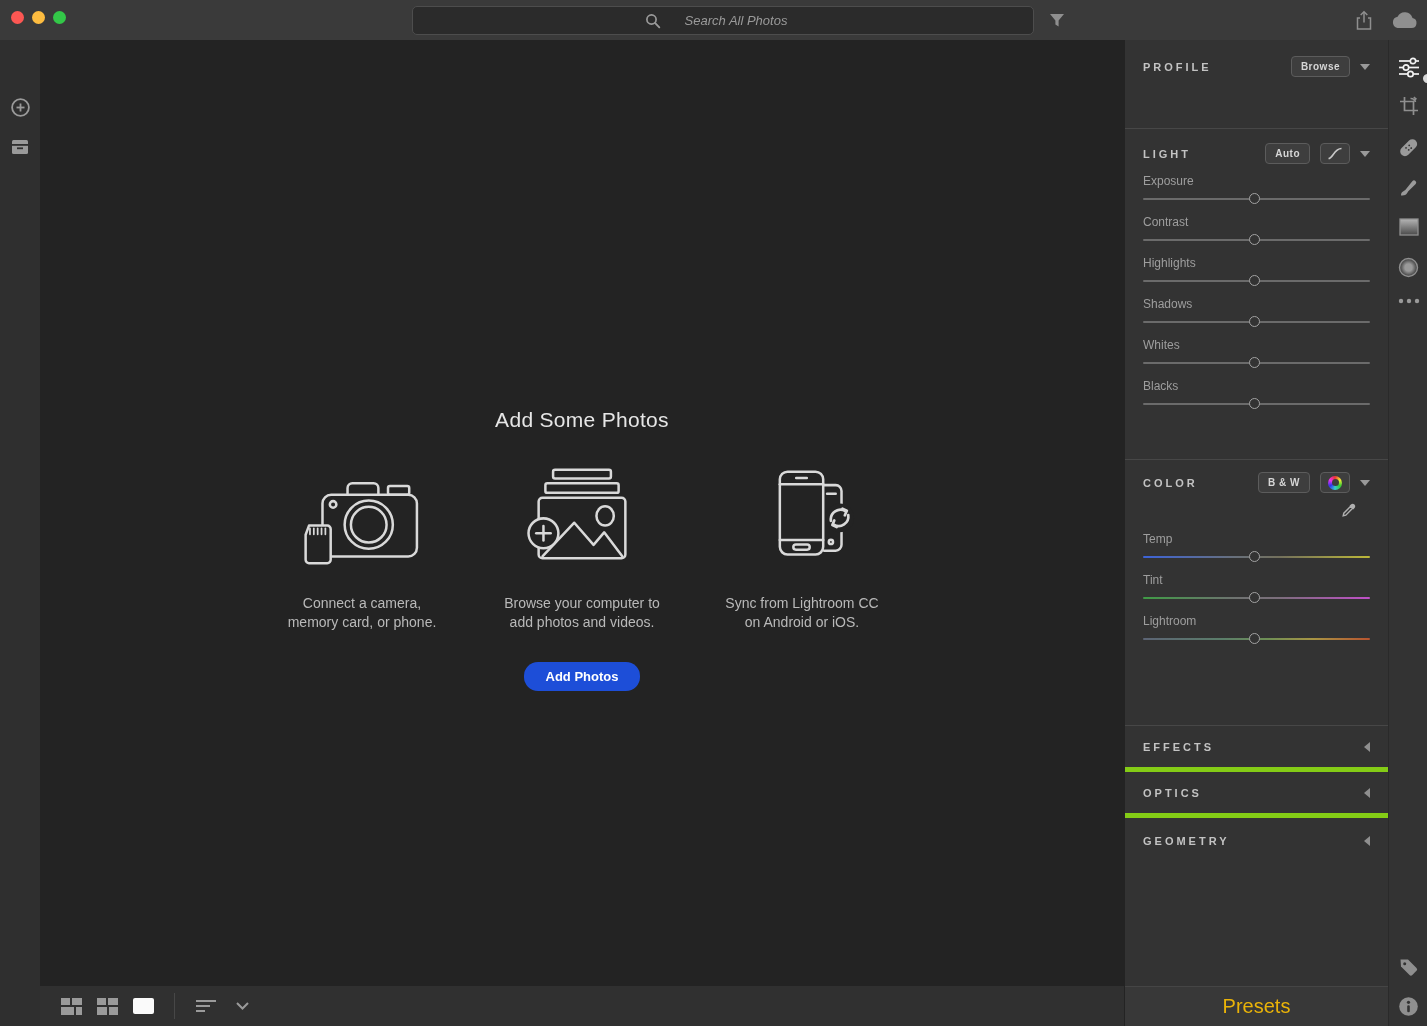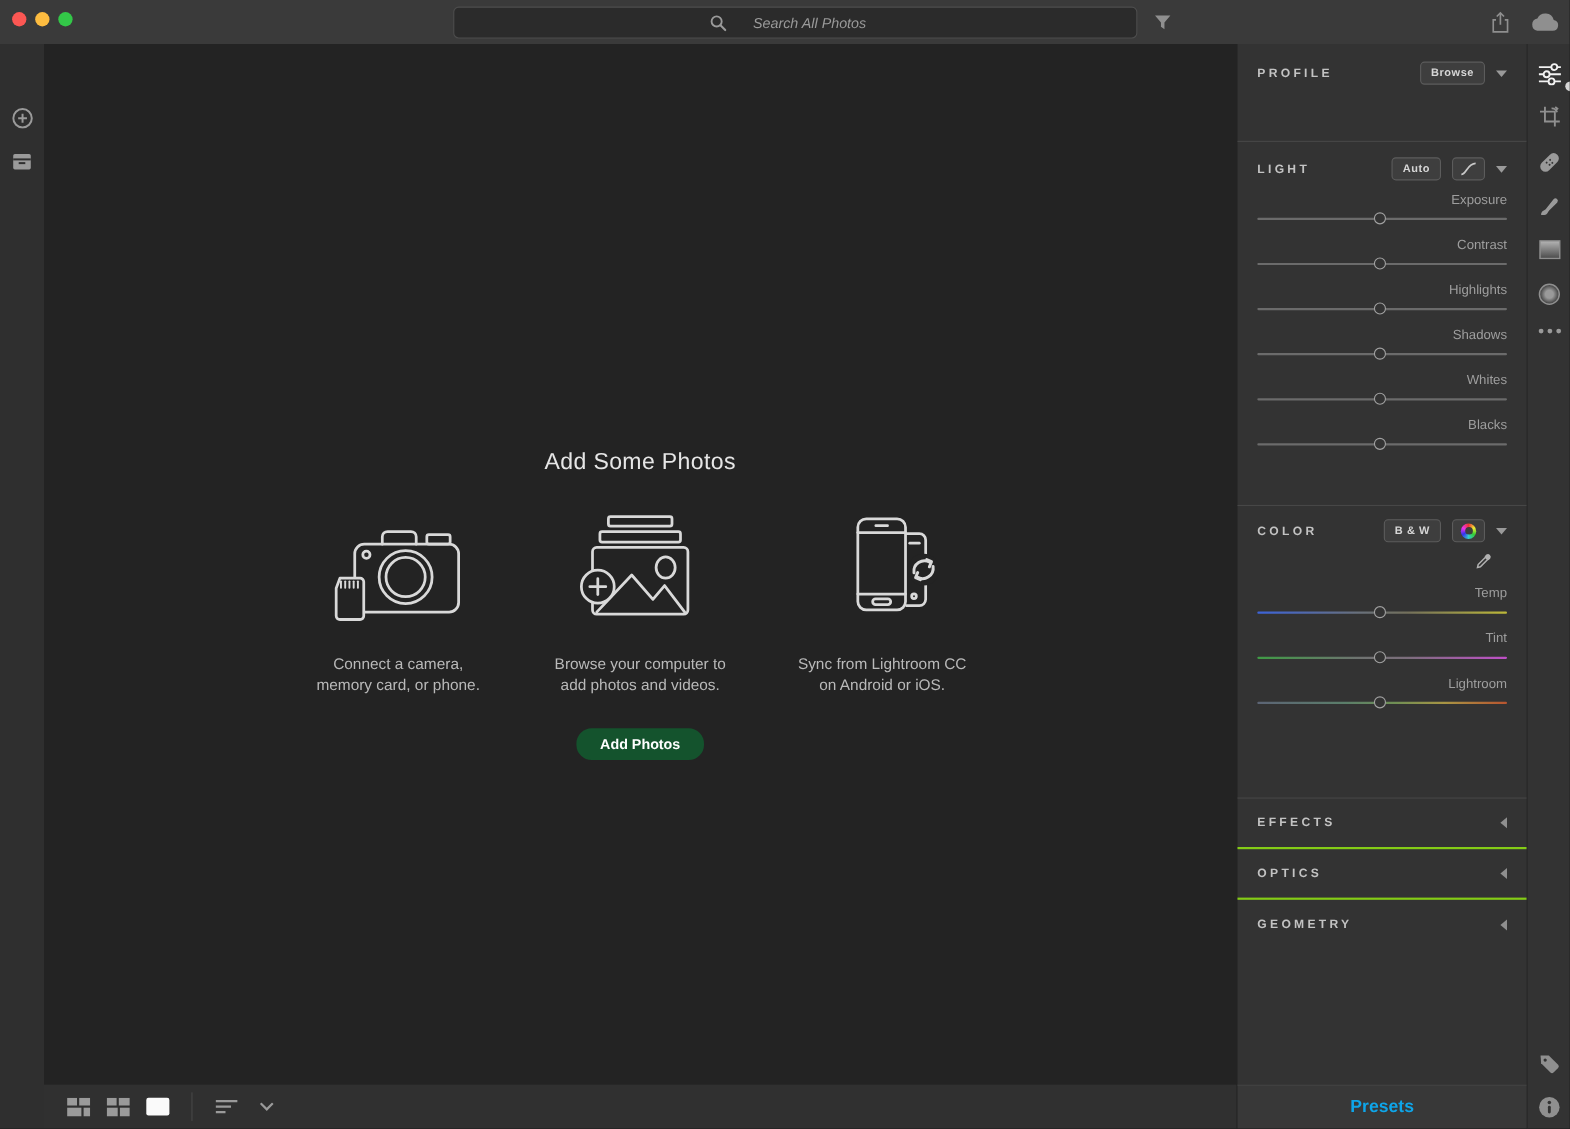--- a/index.html
+++ b/index.html
@@ -26,21 +26,21 @@
   .rail-btn { position:absolute; left:0; width:40px; height:34px; display:flex; align-items:center; justify-content:center; cursor:pointer; }
 
   
   .canvas { position:absolute; left:40px; top:40px; width:1084px; height:946px; background:#232323; }
   .welcome { position:absolute; left:0; top:368px; width:100%; text-align:center; }
   .welcome-title { font-size:21px; color:#e6e6e6; letter-spacing:0.3px; }
   .options { margin-top:26px; display:flex; justify-content:center; gap:48px; }
   .option { width:172px; }
   .option .art { height:110px; display:flex; align-items:flex-end; justify-content:center; }
   .option .cap { margin-top:26px; font-size:14px; line-height:19px; color:#b9b9b9; }
-  .addphotos { margin-top:30px; display:inline-block; background:#14532d; color:#fff; font-size:13px; font-weight:bold; padding:7px 22px; border:none; border-radius:14px; cursor:pointer; font-family:"Liberation Sans", sans-serif; }
+  .addphotos { margin-top:30px; display:inline-block; background:#1d4ed8; color:#fff; font-size:13px; font-weight:bold; padding:7px 22px; border:none; border-radius:14px; cursor:pointer; font-family:"Liberation Sans", sans-serif; }
 
   
   .bottombar { position:absolute; left:40px; top:986px; width:1084px; height:40px; background:#303030; }
   .bb-left { position:absolute; left:20px; top:0; height:40px; display:flex; align-items:center; gap:14px; }
   .bb-sep { width:1px; height:26px; background:#474747; margin:0 6px; }
   .bb-btn { display:flex; align-items:center; justify-content:center; width:22px; height:22px; cursor:pointer; }
   .detail-sq { width:21px; height:16px; background:#fafafa; border-radius:2px; }
   .bb-right { position:absolute; right:38px; top:0; height:40px; display:flex; align-items:center; gap:18px; }
   .zoomtxt { font-size:13px; font-weight:bold; color:#8a8a8a; cursor:pointer; }
   .zoomtxt.active { color:#f2f2f2; }
@@ -54,33 +54,33 @@
   .tri-left { width:0; height:0; border-top:5px solid transparent; border-bottom:5px solid transparent; border-right:6px solid #8f8f8f; }
   .profile-sec { height:89px; padding:16px 18px 0 18px; border-bottom:1px solid #474747; }
   .profile-sec .sec-head { justify-content:space-between; }
   .head-right { display:flex; align-items:center; gap:10px; }
   .light-sec { padding:14px 18px 0 18px; height:331px; border-bottom:1px solid #474747; }
   .color-sec { padding:12px 18px 0 18px; height:266px; border-bottom:1px solid #474747; }
   .iconbtn { width:30px; height:21px; background:#3e3e3e; border:1px solid #5c5c5c; border-radius:4px; display:flex; align-items:center; justify-content:center; cursor:pointer; }
   .wheel { width:14px; height:14px; border-radius:50%; background:conic-gradient(#e33,#ee3,#3c3,#3cc,#33e,#e3e,#e33); position:relative; }
   .wheel::after { content:""; position:absolute; left:3.5px; top:3.5px; width:7px; height:7px; border-radius:50%; background:#3e3e3e; }
   .slider { margin-top:9px; }
-  .slider-label { font-size:12px; color:#9e9e9e;text-align:right; }
+  .slider-label { font-size:12px; color:#9e9e9e; }
   .slider-track { position:relative; height:14px; margin-top:4px; cursor:pointer; }
   .slider-track::before { content:""; position:absolute; left:0; right:0; top:6px; height:2px; background:#6b6b6b; border-radius:1px; }
   .track-temp::before { background:linear-gradient(90deg,#3c63d9 0%,#68707c 40%,#73705c 60%,#bdb838 100%); }
   .track-tint::before { background:linear-gradient(90deg,#3f9b45 0%,#6e7370 40%,#7c6e7c 60%,#c04fc8 100%); }
   .track-vib::before { background:linear-gradient(90deg,#5c6475 0%,#5b7e6a 35%,#6f8f55 55%,#a89544 75%,#b8542f 100%); }
   .track-sat::before { background:linear-gradient(90deg,#63617a 0%,#5b7e6a 35%,#6f8f55 55%,#a89544 75%,#b8542f 100%); }
   .knob { position:absolute; top:1px; left:49.5%; width:11px; height:11px; margin-left:-6px; border:1.5px solid #a2a2a2; border-radius:50%; background:#333333; }
   .eyedrop-row { height:30px; position:relative; }
   .eyedrop { position:absolute; right:12px; top:8px; cursor:pointer; }
-  .collapsed-sec { height:46px; padding:0 18px; display:flex; align-items:center; justify-content:space-between; border-bottom:2px solid #84cc16; cursor:pointer; }
+  .collapsed-sec { height:46px; padding:0 18px; display:flex; align-items:center; justify-content:space-between; border-bottom:5px solid #84cc16; cursor:pointer; }
   .presets-bar { position:absolute; left:1125px; top:986px; width:263px; height:40px; background:#383838; border-top:1px solid #454545; display:flex; align-items:center; justify-content:center; cursor:pointer; }
-  .presets-bar span { color:#0ea5e9; font-size:16px; font-weight:bold; }
+  .presets-bar span { color:#eab308; font-size:20px; font-weight:normal; }
 
   
   .right-rail { position:absolute; left:1388px; top:40px; width:39px; height:986px; background:#333333; border-left:1px solid #2a2a2a; }
   .tool { position:absolute; left:0; width:39px; height:32px; display:flex; align-items:center; justify-content:center; cursor:pointer; }
   .active-dot { position:absolute; right:-4px; top:23px; width:9px; height:9px; border-radius:50%; background:#d8d8d8; }
 </style>
 </head>
 <body>
 
 <div id="app">

